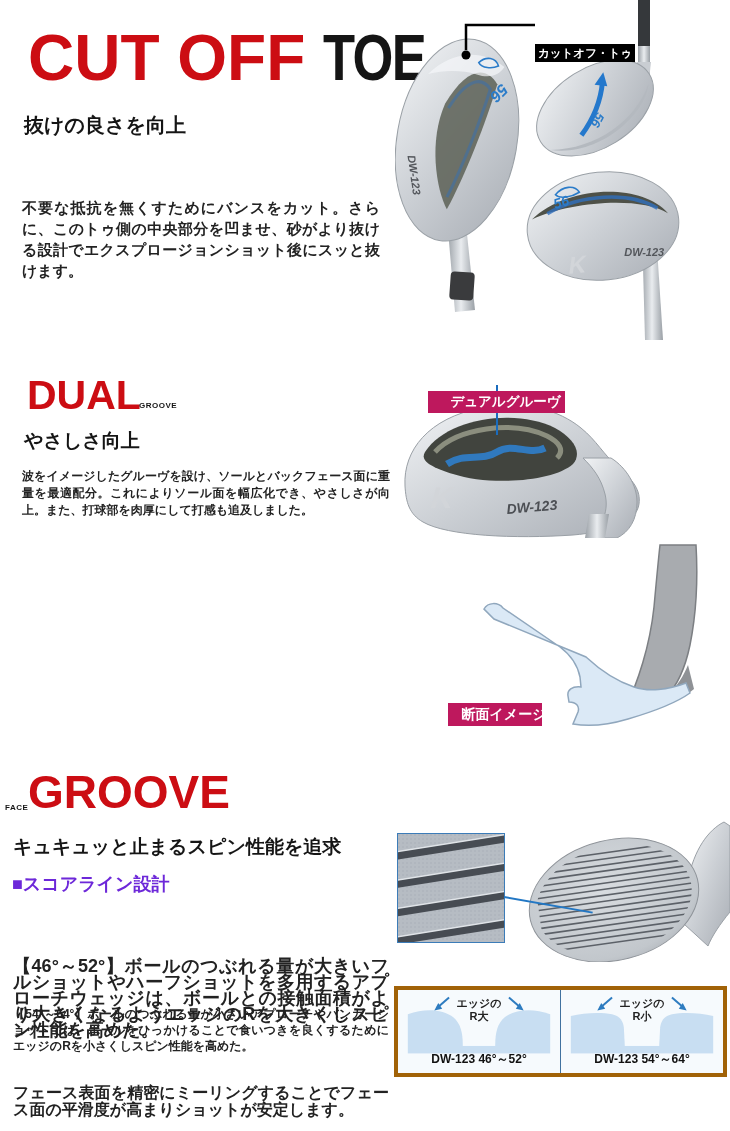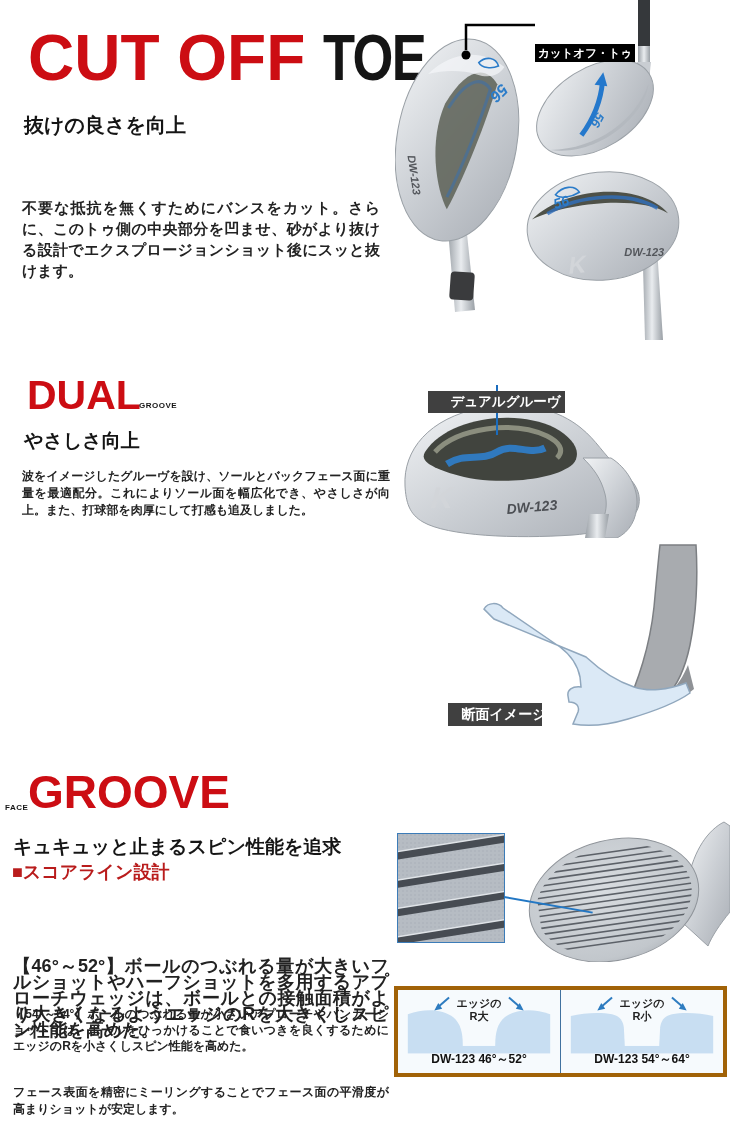--- a/index.html
+++ b/index.html
@@ -6,26 +6,26 @@
   #screen{position:relative;width:730px;height:1131px;background:#ffffff;overflow:hidden;
           font-family:"Liberation Sans","DejaVu Sans",sans-serif;color:#1b1b1b;}
   .abs{position:absolute;}
   
   .big-title{font-weight:bold;white-space:nowrap;line-height:1;}
   .t-red{color:#cc0d13;}
   .t-black{color:#151515;display:inline-block;transform:scaleX(.82);transform-origin:left center;letter-spacing:-2px;}
   .tiny-word{font-size:8px;font-weight:bold;color:#151515;letter-spacing:.5px;}
   .subtitle{font-weight:bold;color:#151515;white-space:nowrap;}
   .bodytext{font-weight:bold;color:#222;text-align:justify;}
-  .blockhead{font-weight:bold;color:#b91c1c;white-space:nowrap;}
+  .blockhead{font-weight:bold;color:#6d28d9;white-space:nowrap;margin-top:12px;}
   
   .callout{box-sizing:border-box;display:flex;align-items:center;justify-content:center;
            color:#fff;font-weight:bold;white-space:nowrap;z-index:6;margin-top:28px;}
   .callout.black{background:#000;}
-  .callout.blue{background:#404040;padding-left:18px;}
+  .callout.blue{background:#be185d;padding-left:18px;}
   .vline{width:2px;background:#1a6cbe;z-index:5;}
   .connector{height:2px;background:#2277c4;transform-origin:left center;z-index:5;}
   
   .s1-title{left:28px;top:26px;font-size:64px;}
   .s1-sub{left:24px;top:112px;font-size:20px;}
   .s1-body{left:22px;top:197px;width:358px;font-size:15px;line-height:21px;}
   .s1-callout{left:535px;top:16px;width:100px;height:18px;font-size:11.5px;}
   
   .s2-title{left:27px;top:375px;font-size:41px;}
   .s2-small{left:139px;top:401px;}
@@ -36,21 +36,21 @@
   .s2-callout2{left:448px;top:675px;width:94px;height:23px;font-size:14px;}
   
   .s3-small{left:5px;top:803px;}
   .s3-title{left:28px;top:769px;font-size:46px;}
   .s3-sub{left:13px;top:834px;font-size:19px;}
   .s3-h1{left:12px;top:860px;font-size:18px;}
   .s3-body1{left:13px;top:889px;width:376px;font-size:12px;line-height:16px;}
   .s3-body2{left:13px;top:958px;width:376px;font-size:18px;line-height:16px;}
   .s3-body3{left:13px;top:1006px;width:376px;font-size:12px;line-height:16px;}
   .s3-h2{left:12px;top:1055px;font-size:18px;}
-  .s3-body4{left:13px;top:1084px;width:376px;font-size:12px;line-height:17px;}
+  .s3-body4{left:13px;top:1084px;width:376px;font-size:16px;line-height:17px;}
   
   .art{z-index:1;}
   .closeup{left:397px;top:833px;width:108px;height:110px;border:1px solid #3c7cb8;box-sizing:border-box;background:#b6bcc3;}
   .face-connector{left:504px;top:896px;width:90px;}
   
   .panels{left:394px;top:986px;width:333px;height:91px;border:4px solid #a16207;box-sizing:border-box;
           display:flex;background:#f6fafd;z-index:2;}
   .panel{flex:1;position:relative;}
   .panel + .panel{border-left:1px solid #40719f;}
   .panel svg{position:absolute;left:0;top:0;width:100%;height:100%;}

